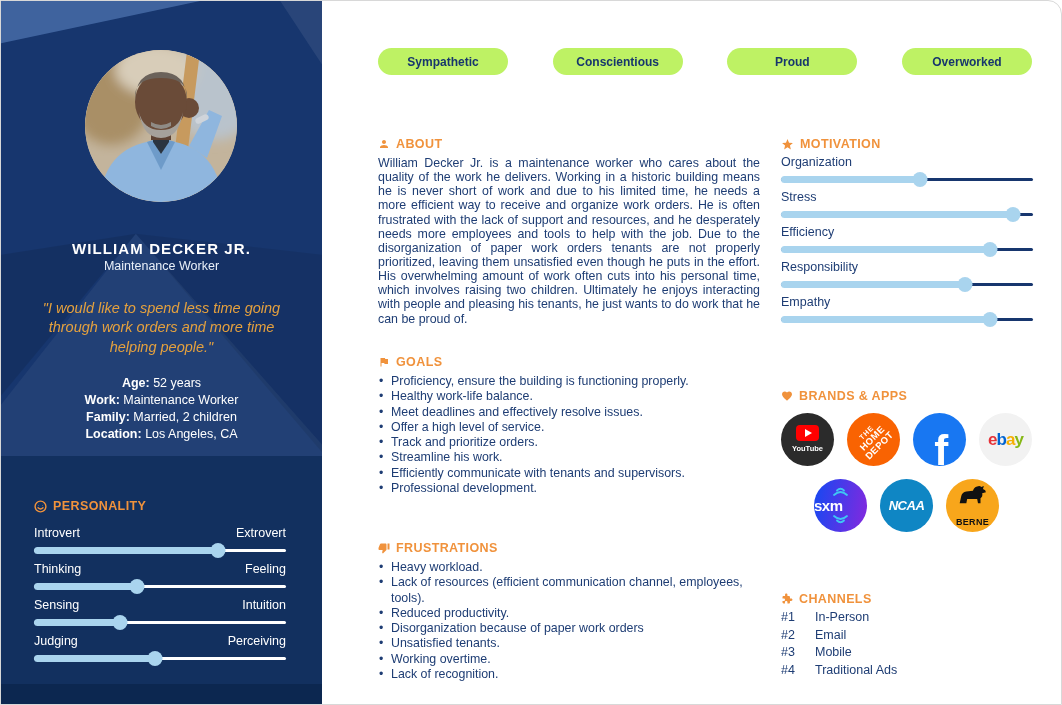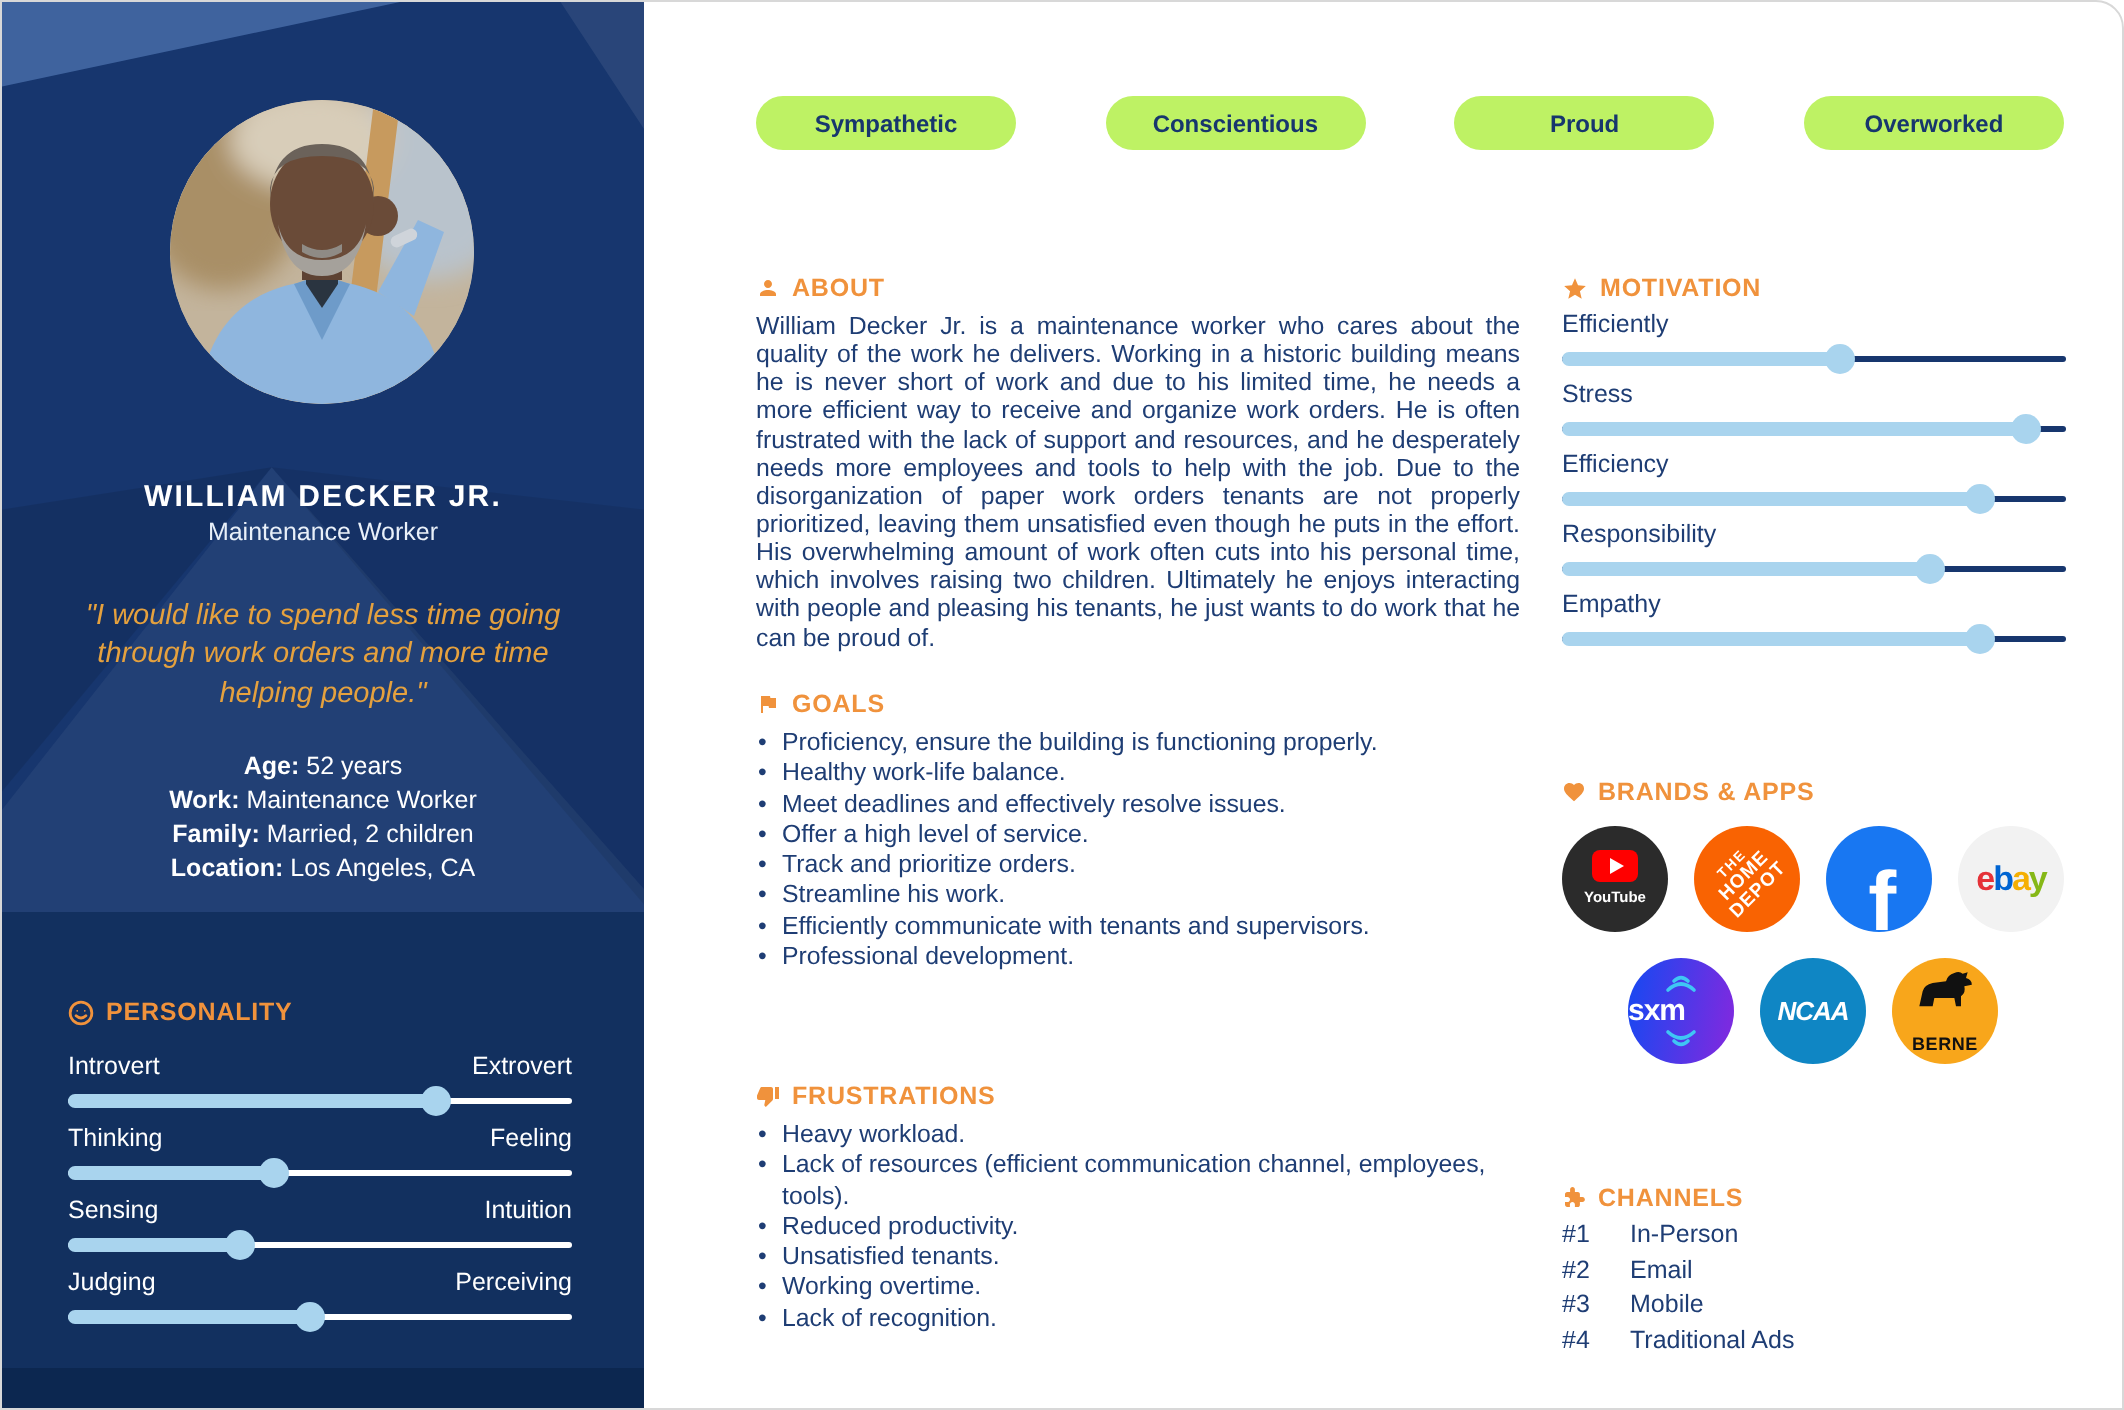--- a/index.html
+++ b/index.html
@@ -50,21 +50,21 @@
   .motivation  .slider-rest { background:#17366E; }
 
   
   .pills { position:absolute; left:377px; top:47px; width:654px; display:flex; justify-content:space-between; }
   .pill { width:130px; height:27px; border-radius:14px; background:#bef264; color:#17366D;
     font-size:12px; font-weight:600; display:flex; align-items:center; justify-content:center; }
 
   .about { position:absolute; left:377px; top:136px; width:382px; }
   .about p { margin:5px 0 0; font-size:12.4px; line-height:1.14; color:#1E3D74; text-align:justify; }
 
-  .goals { position:absolute; left:377px; top:344px; width:382px; }
+  .goals { position:absolute; left:377px; top:354px; width:382px; }
   .frustrations { position:absolute; left:377px; top:540px; width:382px; }
   ul.bullets { margin:5px 0 0; padding:0; list-style:none; }
   ul.bullets li { position:relative; padding-left:13px; font-size:12.4px; line-height:1.23; color:#1E3D74; }
   ul.bullets li::before { content:"•"; position:absolute; left:1px; top:0; color:#1E3D74; }
 
   .motivation { position:absolute; left:780px; top:136px; width:252px; }
   .motivation .sec-title { margin-bottom:4px; }
   .m-row { margin-bottom:3px; }
   .m-label { font-size:12.5px; color:#1E3D74; margin-bottom:2px; }
 
@@ -280,37 +280,38 @@
       <svg width="12" height="12" viewBox="0 0 24 24" fill="#F0923C">
         <path d="M15 3H6c-.83 0-1.54.5-1.84 1.22l-3.02 7.05c-.09.23-.14.47-.14.73v2c0 1.1.9 2 2 2h6.31l-.95 4.57-.03.32c0 .41.17.79.44 1.06L9.83 23l6.59-6.59c.36-.36.58-.86.58-1.41V5c0-1.1-.9-2-2-2zm4 0v12h4V3h-4z"></path>
       </svg>
       <span>FRUSTRATIONS</span>
     </div>
     <ul class="bullets">
 
     <li>Heavy workload.</li>
         <li>Lack of resources (efficient communication channel, employees, tools).</li>
         <li>Reduced productivity.</li>
+        <li>Disorganization because of paper work orders</li>
         <li>Unsatisfied tenants.</li>
         <li>Working overtime.</li>
         <li>Lack of recognition.</li>
       </ul>
   </section>
 
   <section class="motivation">
     <div class="sec-title">
       <svg width="13" height="13" viewBox="0 0 24 24" fill="#F0923C">
         <path d="M12 17.27L18.18 21l-1.64-7.03L22 9.24l-7.19-.61L12 2 9.19 8.63 2 9.24l5.46 4.73L5.82 21z"></path>
       </svg>
       <span>MOTIVATION</span>
     </div>
     <div>
 
         <div class="m-row">
-          <div class="m-label">Efficiently</div>
+          <div class="m-label">Organization</div>
           <div class="slider-track">
             <div class="slider-rest"></div>
             <div class="slider-fill" style="width: 55%;"></div>
             <div class="slider-knob" style="left: 55%;"></div>
           </div>
         </div>
 
         <div class="m-row">
           <div class="m-label">Stress</div>
           <div class="slider-track">

